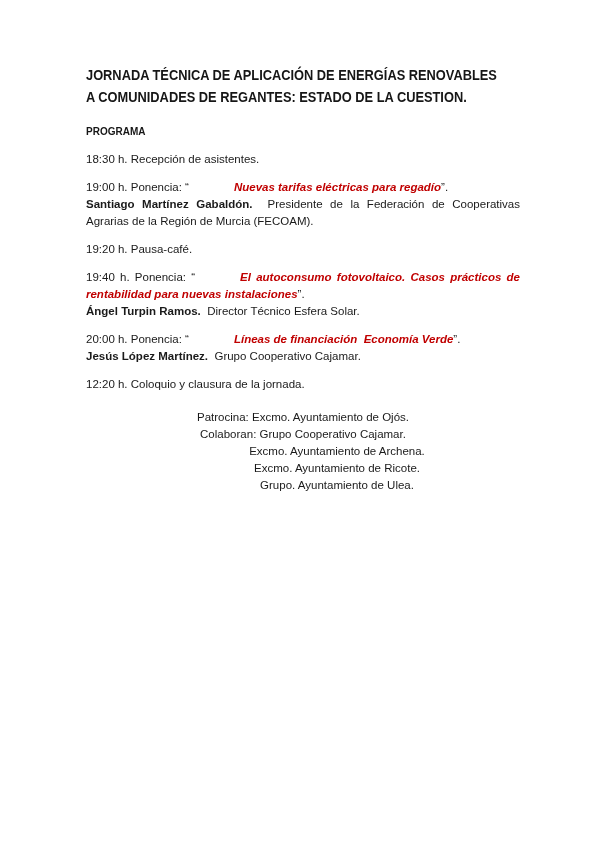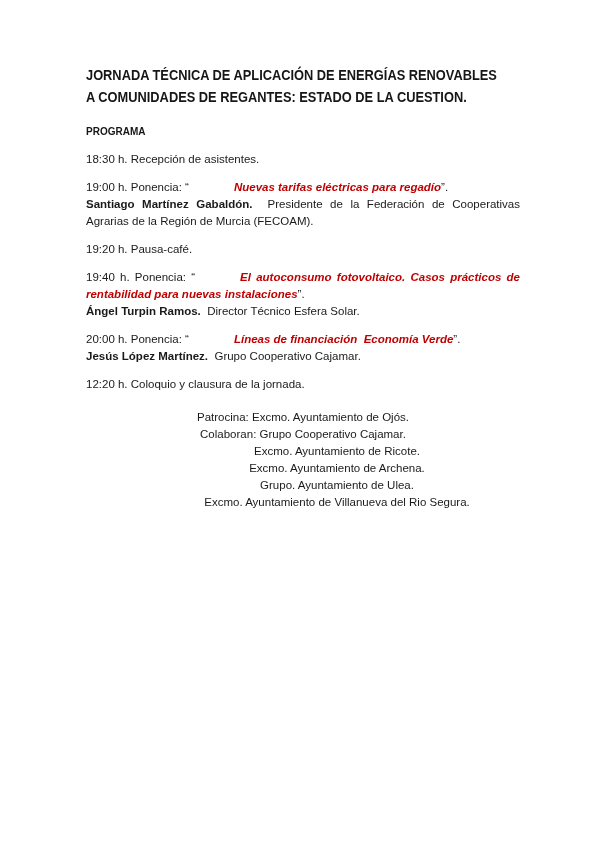--- a/index.html
+++ b/index.html
@@ -95,20 +95,19 @@
 
     <p class="item"><span class="plain">19:40 h. Ponencia: “</span><span class="talk">El autoconsumo fotovoltaico. Casos prácticos de rentabilidad para nuevas instalaciones</span><span class="plain">”.</span><br><span class="speaker">Ángel Turpin Ramos.</span><span class="plain pre">  Director Técnico Esfera Solar.</span></p>
 
     <p class="item"><span class="plain">20:00 h. Ponencia: “</span><span class="talk pre">Líneas de financiación  Economía Verde</span><span class="plain">”.</span><br><span class="speaker">Jesús López Martínez.</span><span class="plain pre">  Grupo Cooperativo Cajamar.</span></p>
 
     <p class="item"><span>12:20 h. Coloquio y clausura de la jornada.</span></p>
 
     <div class="sponsors">
       <div class="sponsor-line">Patrocina: Excmo. Ayuntamiento de Ojós.</div>
       <div class="sponsor-line"><span class="pre">Colaboran: </span><span>Grupo Cooperativo Cajamar.</span></div>
+      <div class="sponsor-line indent">Excmo. Ayuntamiento de Archena.</div>
       <div class="sponsor-line indent">Excmo. Ayuntamiento de Ricote.</div>
-      <div class="sponsor-line indent">Excmo. Ayuntamiento de Archena.</div>
       <div class="sponsor-line indent">Grupo. Ayuntamiento de Ulea.</div>
-      <div class="sponsor-line indent">Excmo. Ayuntamiento de Villanueva del Rio Segura.</div>
     </div>
 
   </div>
 </div>
 
 </body></html>

